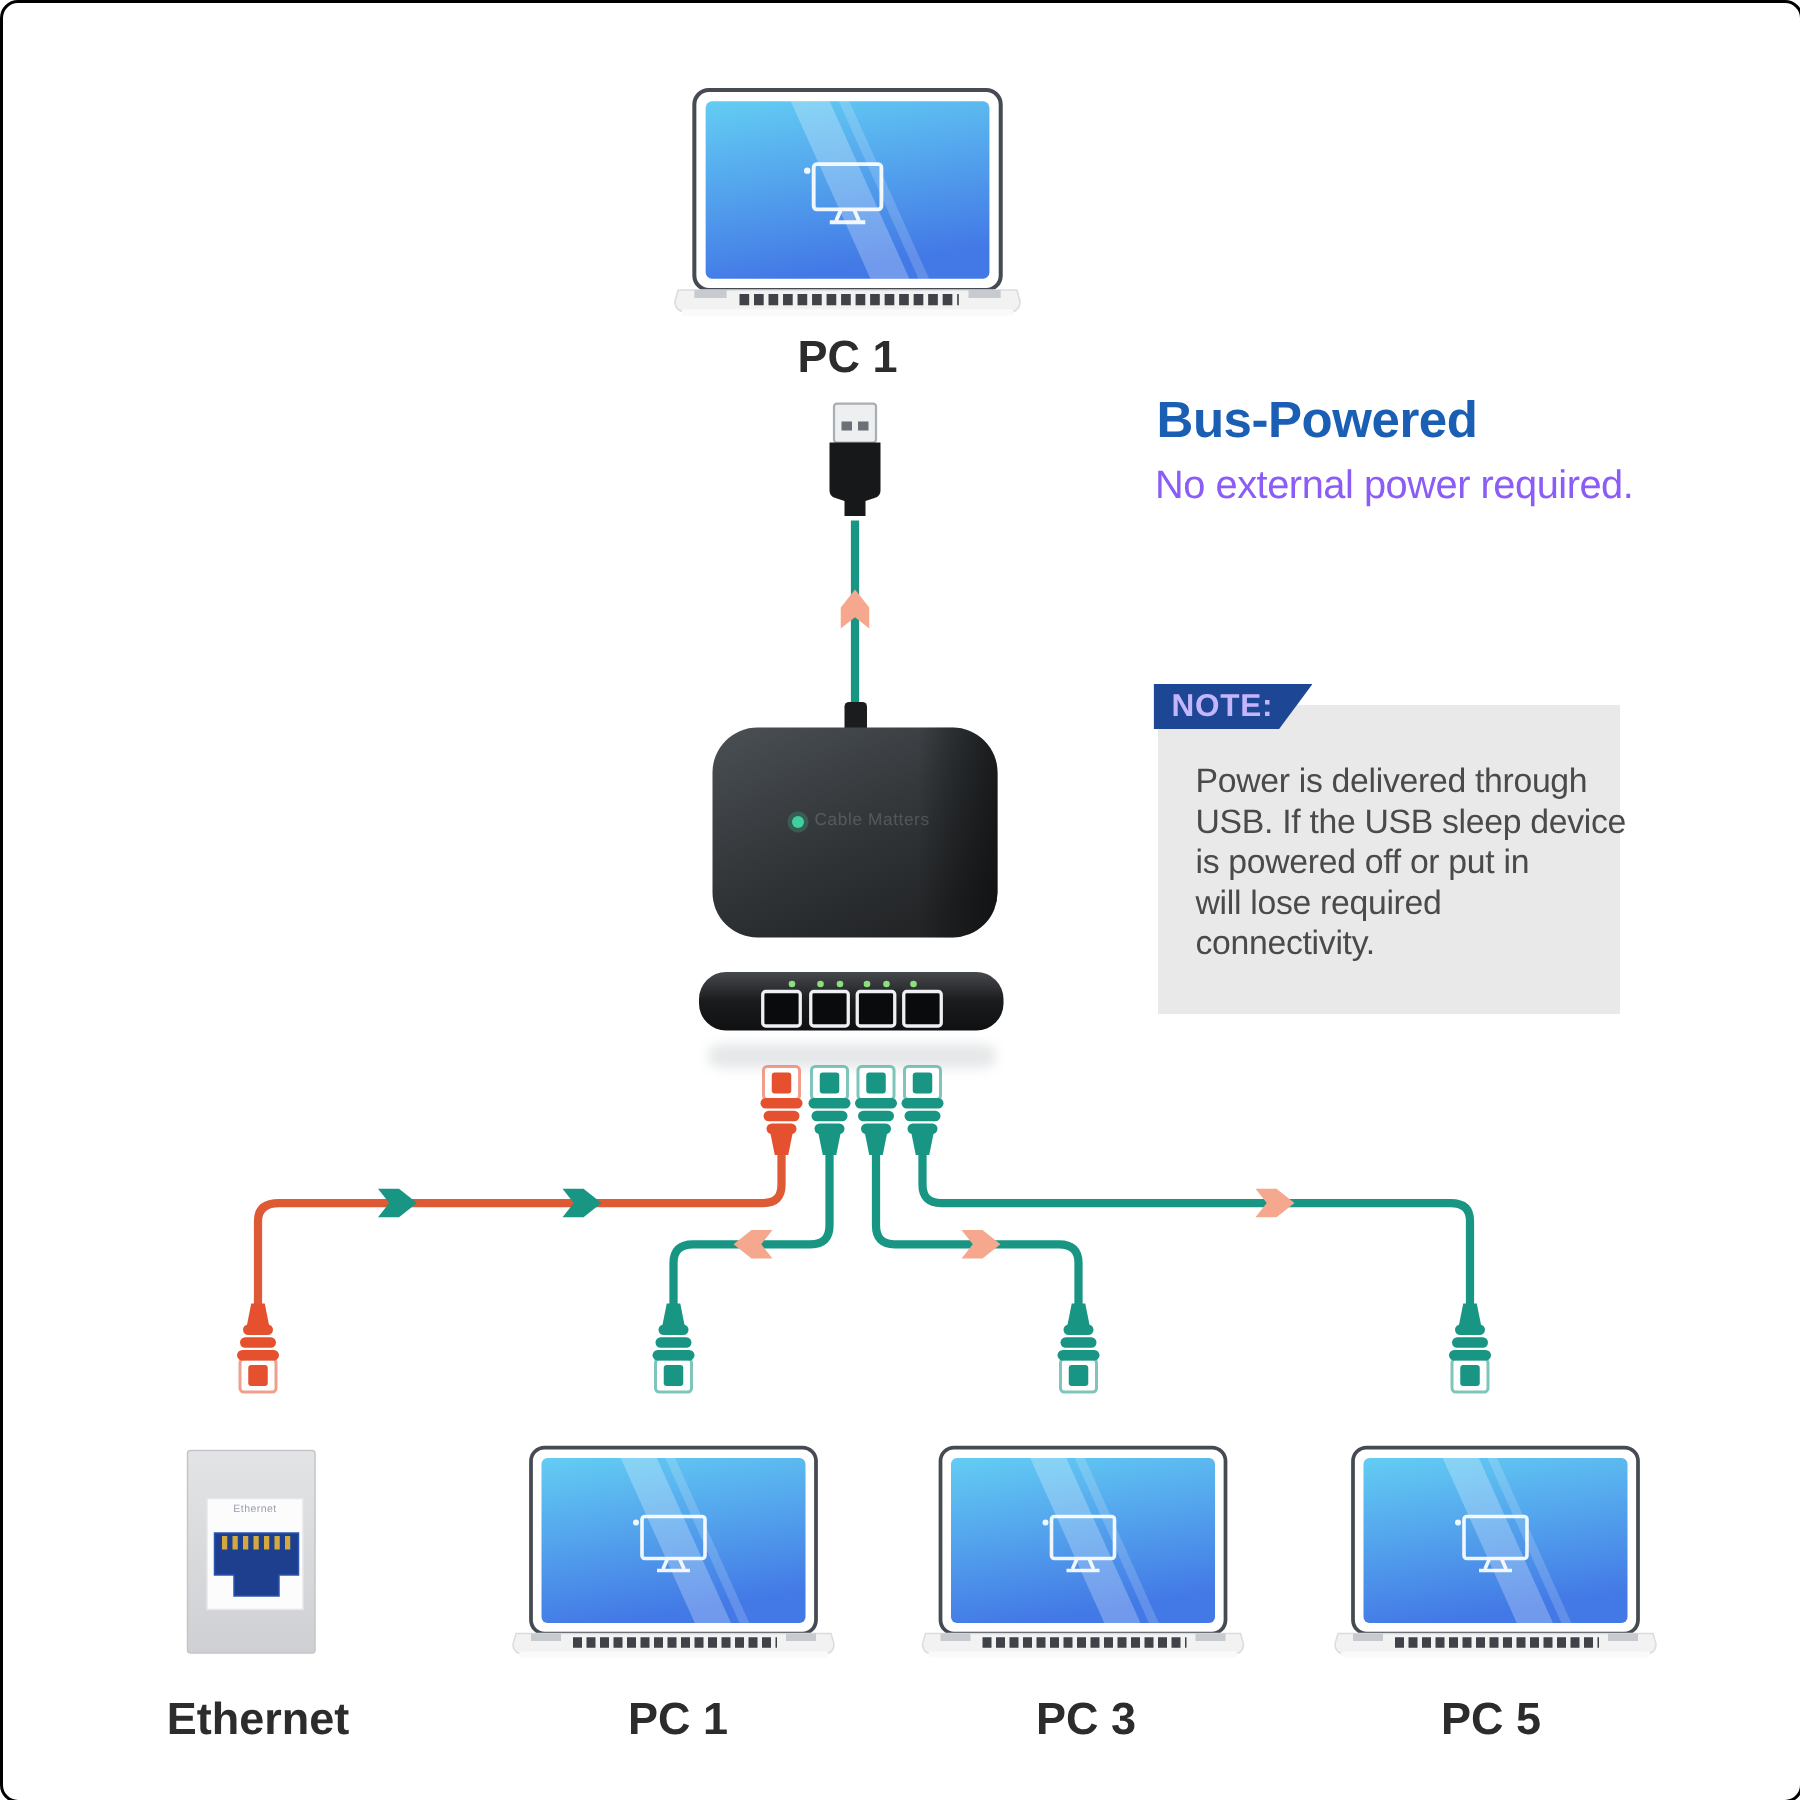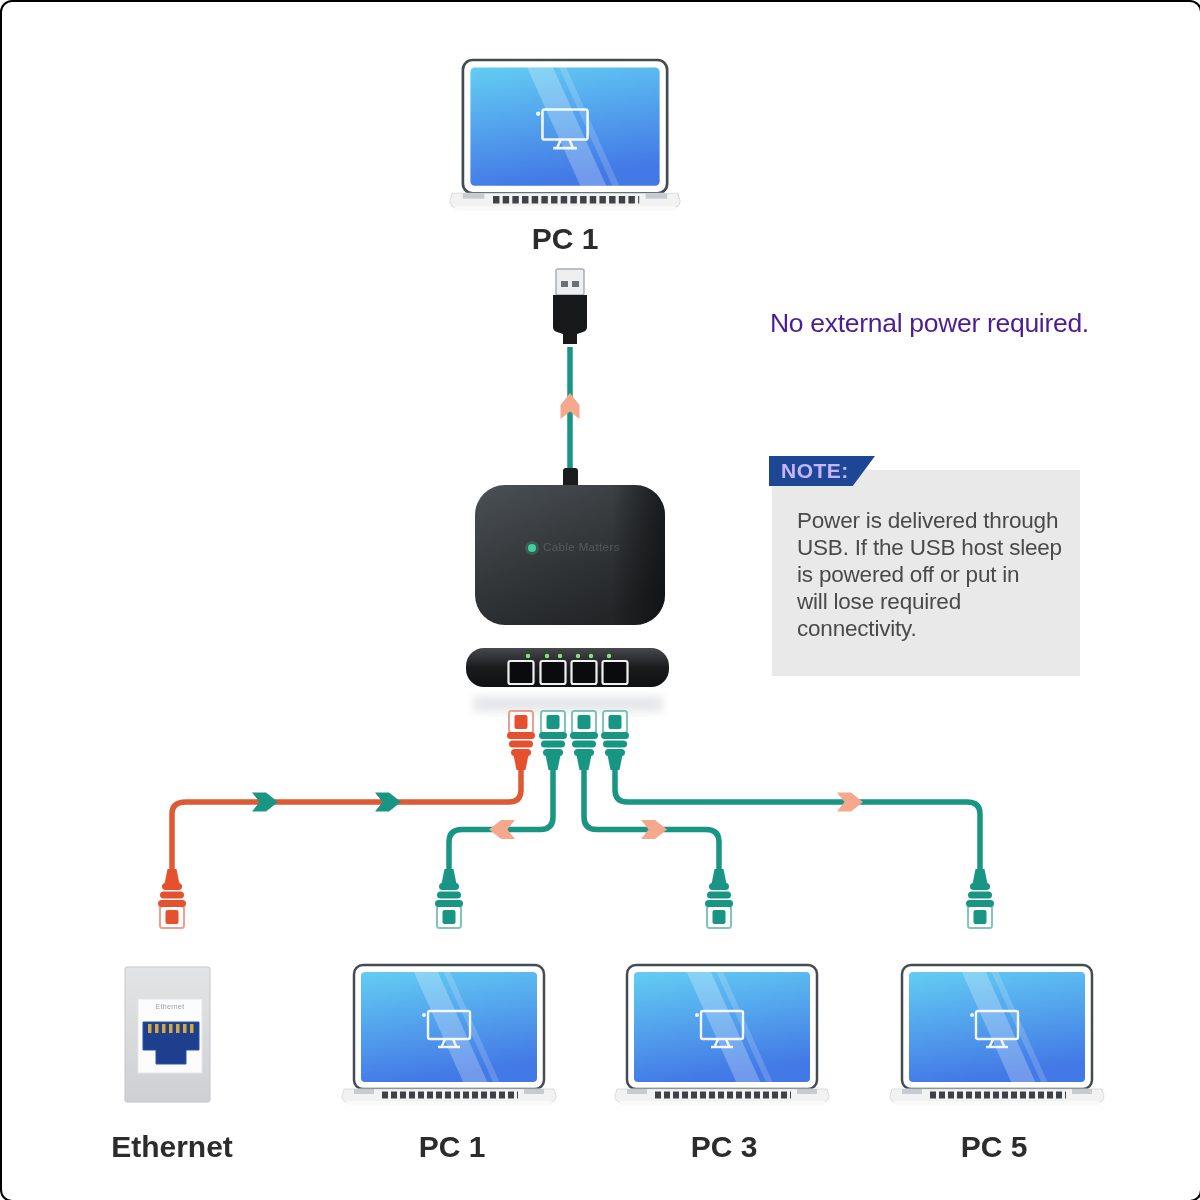--- a/index.html
+++ b/index.html
@@ -12,21 +12,21 @@
   .lbl{
     position:absolute;transform:translateX(-50%);
     font-size:30px;font-weight:600;color:#2c2c2c;white-space:nowrap;
   }
   .bus-head{
     position:absolute;left:769px;top:259px;
     font-size:34px;font-weight:700;color:#1a5fb4;letter-spacing:-0.3px;white-space:nowrap;
   }
   .bus-sub{
     position:absolute;left:768px;top:306px;
-    font-size:26.5px;color:#4c1d95;letter-spacing:-0.3px;white-space:nowrap;
+    font-size:26.5px;color:#8b5cf6;letter-spacing:-0.3px;white-space:nowrap;
   }
   .note-box{
     position:absolute;left:770px;top:468px;width:308px;height:206px;
     background:#e9e9e9;
   }
   .note-lines{padding:37px 0 0 25px;}
   .note-line{
     font-size:22.5px;line-height:27px;color:#4a4a4a;letter-spacing:-0.2px;white-space:nowrap;
   }
   .note-badge{
@@ -188,26 +188,27 @@
   </g>
 
   <use href="#laptop" transform="translate(448,58) scale(1.075)"></use>
   <use href="#laptop" transform="translate(340,963)"></use>
   <use href="#laptop" transform="translate(613,963)"></use>
   <use href="#laptop" transform="translate(888,963)"></use>
 </svg>
 
 <div class="lbl" style="left:563px;top:220px;">PC 1</div>
 
+<div class="bus-head">Bus-Powered</div>
 <div class="bus-sub">No external power required.</div>
 
 <div class="note-box">
   <div class="note-lines">
     <div class="note-line">Power is delivered through</div>
-    <div class="note-line">USB. If the USB host sleep</div>
+    <div class="note-line">USB. If the USB sleep device</div>
     <div class="note-line">is powered off or put in</div>
     <div class="note-line">will lose required</div>
     <div class="note-line">connectivity.</div>
   </div>
 </div>
 <div class="note-badge">
   <span>NOTE:</span>
 </div>
 
 <div class="hub-brand">Cable Matters</div>

